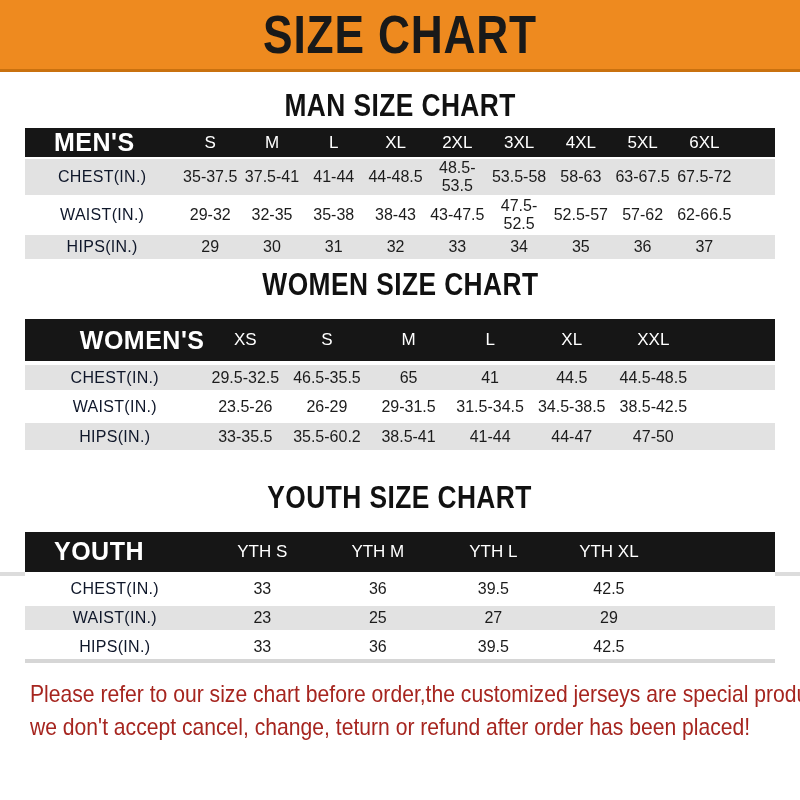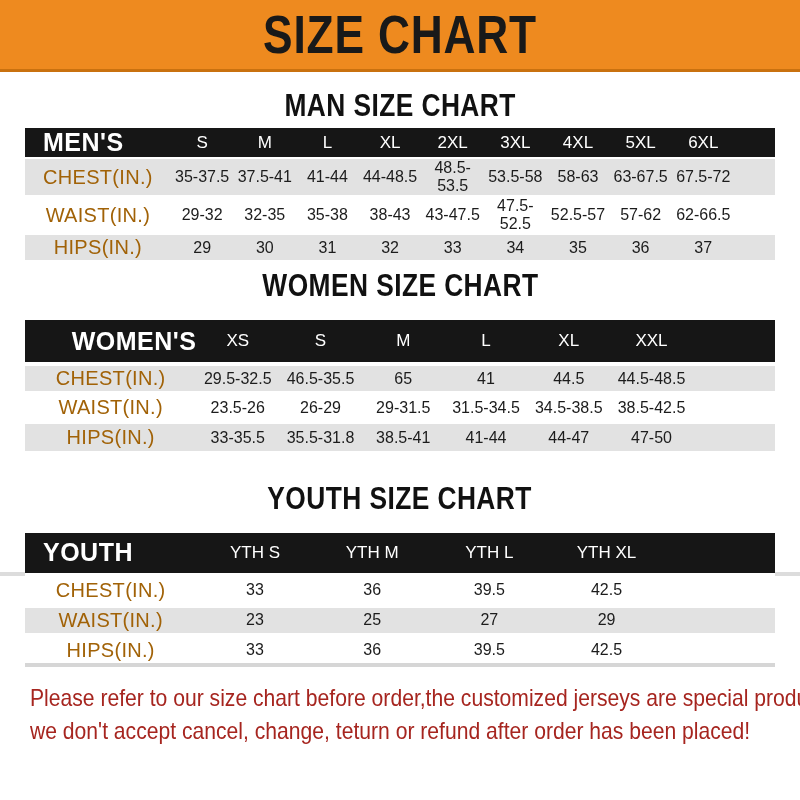--- a/index.html
+++ b/index.html
@@ -60,32 +60,32 @@
   .size-table thead th {
     background: var(--header_bar_bg, #161616);
     color: #ffffff;
     font-weight: normal;
     font-size: 17px;
     text-align: center;
     padding: 0;
   }
   .size-table th.corner {
     text-align: left;
-    padding-left: 18px;
+    padding-left: 29px;
     font-size: 25px;
     font-weight: bold;
     letter-spacing: 0.5px;
   }
   .size-table tbody tr { border-top: 3px solid #ffffff; }
   .size-table tbody tr.shaded { background: var(--row_shade, #e2e2e2); }
   .size-table tbody tr.plain  { background: #ffffff; }
   .size-table tbody th.rowlabel {
     font-weight: normal;
-    font-size: 20px;
-    color: #a16207;
+    font-size: 16px;
+    color: #0f172a;
     text-align: center;
     letter-spacing: 0.3px;
   }
   .size-table td {
     text-align: center;
     font-size: 16px;
     color: #1c1c1c;
     padding: 0;
   }
 
@@ -229,21 +229,21 @@
           <td class="cell">26-29</td>
           <td class="cell">29-31.5</td>
           <td class="cell">31.5-34.5</td>
           <td class="cell">34.5-38.5</td>
           <td class="cell">38.5-42.5</td>
           <td class="filler"></td>
         </tr>
         <tr class="shaded">
           <th class="rowlabel">HIPS(IN.)</th>
           <td class="cell">33-35.5</td>
-          <td class="cell">35.5-31.8</td>
+          <td class="cell">35.5-60.2</td>
           <td class="cell">38.5-41</td>
           <td class="cell">41-44</td>
           <td class="cell">44-47</td>
           <td class="cell">47-50</td>
           <td class="filler"></td>
         </tr>
       </tbody>
     </table>
 
   <h2 class="section-title title-youth">

